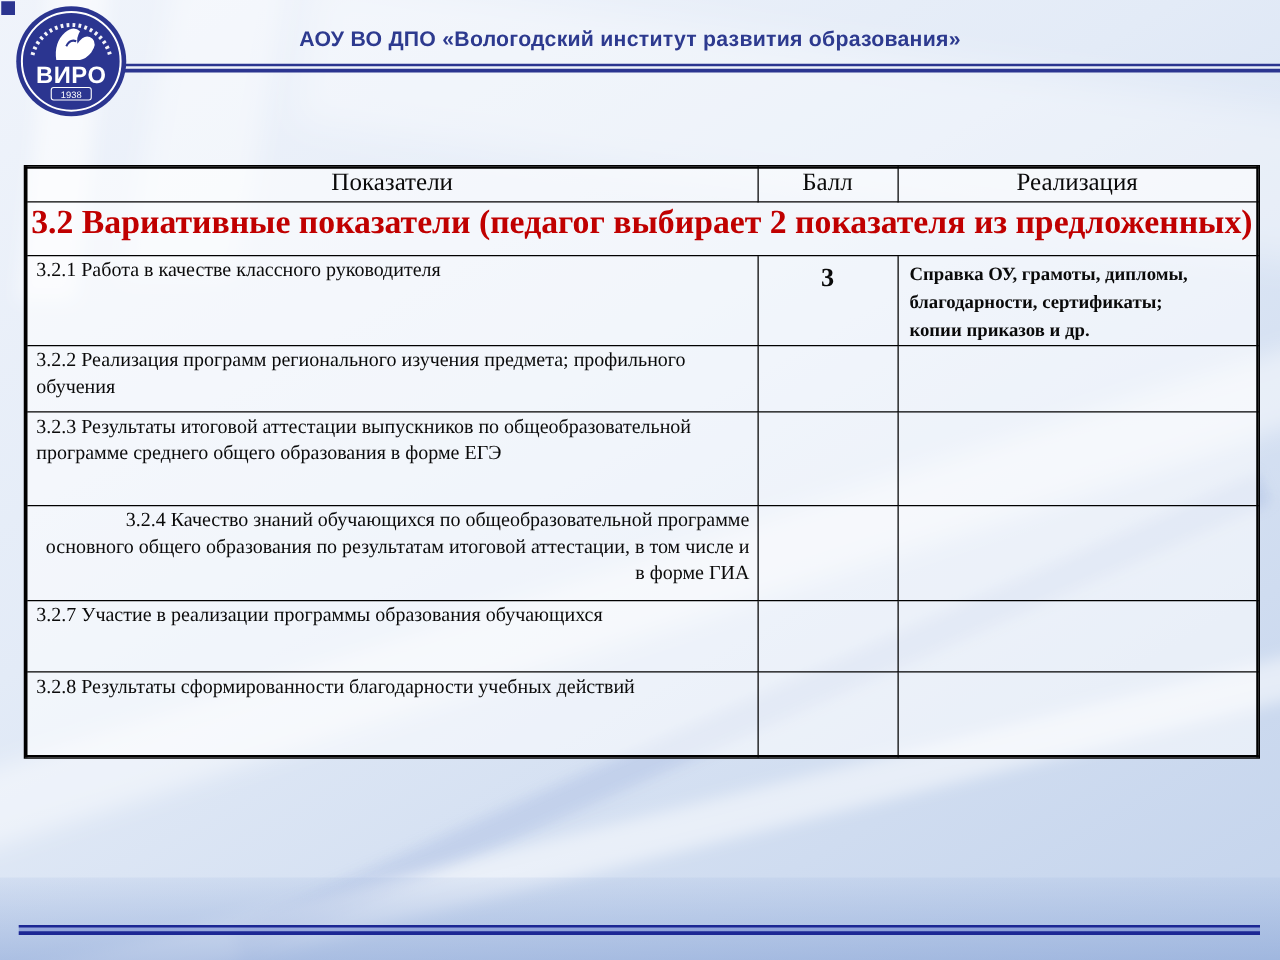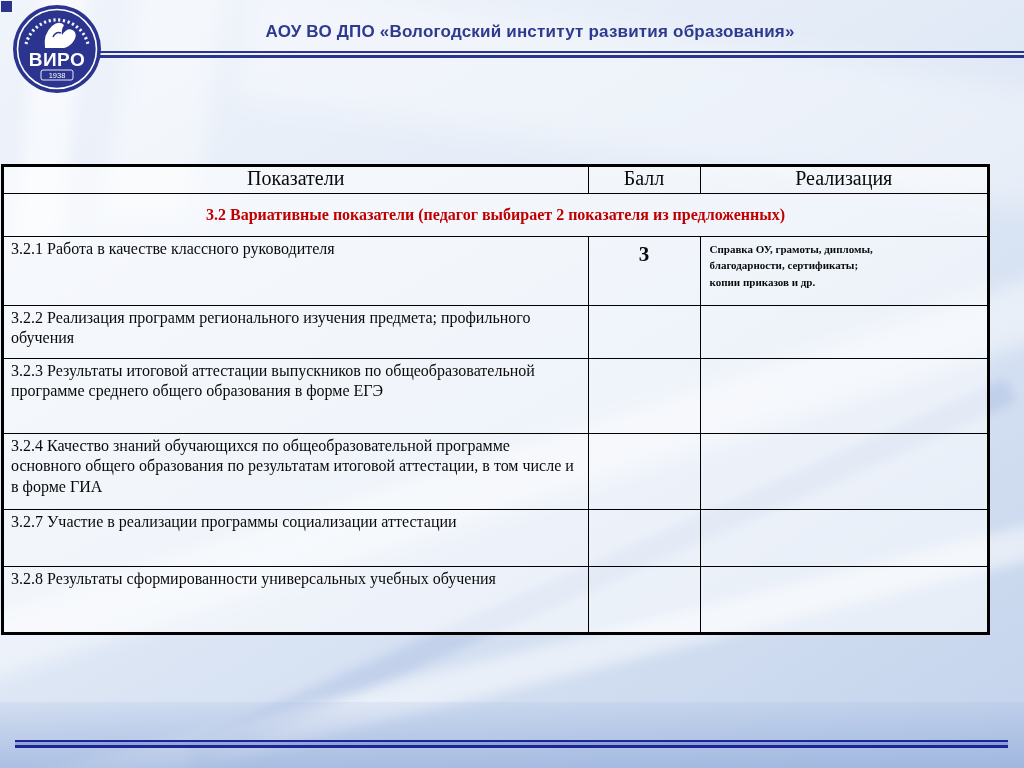--- a/index.html
+++ b/index.html
@@ -21,56 +21,55 @@
   .streak-d3 { left:150px; top:560px; width:900px; height:26px; background:rgba(110,140,205,0.18); transform:rotate(-24deg); filter:blur(5px); }
   .streak-d4 { left:240px; top:40px; width:900px; height:120px; background:rgba(255,255,255,0.35); transform:rotate(8deg); filter:blur(14px); }
   .bottom-tint { position:absolute; left:0; bottom:0; width:100%; height:66px;
     background:linear-gradient(180deg, rgba(150,175,220,0.15), rgba(125,155,210,0.5)); z-index:0; }
 
   .corner-square { position:absolute; left:1px; top:1px; width:11px; height:11px; background:#2b3590; z-index:3; }
 
   
   .logo { position:absolute; left:12px; top:4px; width:90px; height:90px; z-index:3; }
   .page-title {
-    position:absolute; left:100px; top:22px; width:860px; text-align:center;
+    position:absolute; left:74px; top:22px; width:860px; text-align:center;
     font-family:"Liberation Sans","DejaVu Sans",sans-serif;
     font-size:17px; font-weight:bold; color:#2d3a8f; letter-spacing:0.2px; z-index:2;
   }
   .header-rule { position:absolute; left:100px; right:0; top:51px; height:7px;
     border-top:2px solid #2b3590; border-bottom:3px solid #2b3590;
     background:rgba(235,240,250,0.6); z-index:2; }
   .footer-rule { position:absolute; left:15px; width:993px; top:740px; height:8px;
     border-top:2px solid #1c2794; border-bottom:3px solid #1c2794;
     background:rgba(100,120,205,0.45); z-index:2; }
 
   
   table.main {
-    position:absolute; left:2px; top:133px; width:985px; z-index:1;
+    position:absolute; left:20px; top:133px; width:985px; z-index:1;
     border-collapse:collapse; table-layout:fixed;
     background:rgba(255,255,255,0.55);
-    margin-top:32px;
   }
   table.main th, table.main td {
     border:1.6px solid #000; vertical-align:top; color:#0a0a0a;
   }
   table.main { border:2.5px solid #000; outline:1px solid #000; }
   thead tr { height:27px; }
   thead th { font-size:20px; font-weight:normal; text-align:center; vertical-align:middle; line-height:1.1; }
   tr.section-row { height:43px; }
   tr.section-row td {
-    color:#c00000; font-weight:bold; font-size:16px; text-align:center; padding-top:12px;
+    color:#c00000; font-weight:bold; font-size:27px; text-align:center; padding-top:0;
   }
   td.indicator { font-size:16px; line-height:1.3; padding:2px 6px 0 7px; }
   td.score { font-size:21px; font-weight:bold; color:#1e6db5; text-align:center; padding-top:5px; }
-  td.justification { font-size:11px; font-weight:bold; line-height:1.5; padding:4px 4px 0 9px; white-space:pre-line; }
+  td.justification { font-size:15px; font-weight:bold; line-height:1.5; padding:4px 4px 0 9px; white-space:pre-line; }
 
   tbody tr:nth-child(2) { height:69px; }
   tbody tr:nth-child(3) { height:53px; }
   tbody tr:nth-child(4) { height:75px; }
-  tbody tr:nth-child(5) { height:76px; }
+  tbody tr:nth-child(5) { height:76px;text-align:right; }
   tbody tr:nth-child(6) { height:57px; }
   tbody tr:nth-child(7) { height:67px; }
   tbody tr:nth-child(8) { height:50px; }
   tbody tr:nth-child(9) { height:53px; }
 </style>
 </head>
 <body>
 
 <div class="slide">
 
@@ -138,27 +137,27 @@
 
   <tr class="data-row">
     <td class="indicator">3.2.4 Качество знаний обучающихся по общеобразовательной программе основного общего образования по результатам итоговой аттестации, в том числе и в форме ГИА</td>
     <td class="score"></td>
     <td class="justification"></td>
   </tr>
 
 
 
   <tr class="data-row">
-    <td class="indicator">3.2.7 Участие в реализации программы социализации аттестации</td>
+    <td class="indicator">3.2.7 Участие в реализации программы образования обучающихся</td>
     <td class="score"></td>
     <td class="justification"></td>
   </tr>
 
   <tr class="data-row">
-    <td class="indicator">3.2.8 Результаты сформированности универсальных учебных обучения</td>
+    <td class="indicator">3.2.8 Результаты сформированности благодарности учебных действий</td>
     <td class="score"></td>
     <td class="justification"></td>
   </tr>
 </tbody>
   </table>
 
   <div class="footer-rule"></div>
 </div>
 
 </body></html>

